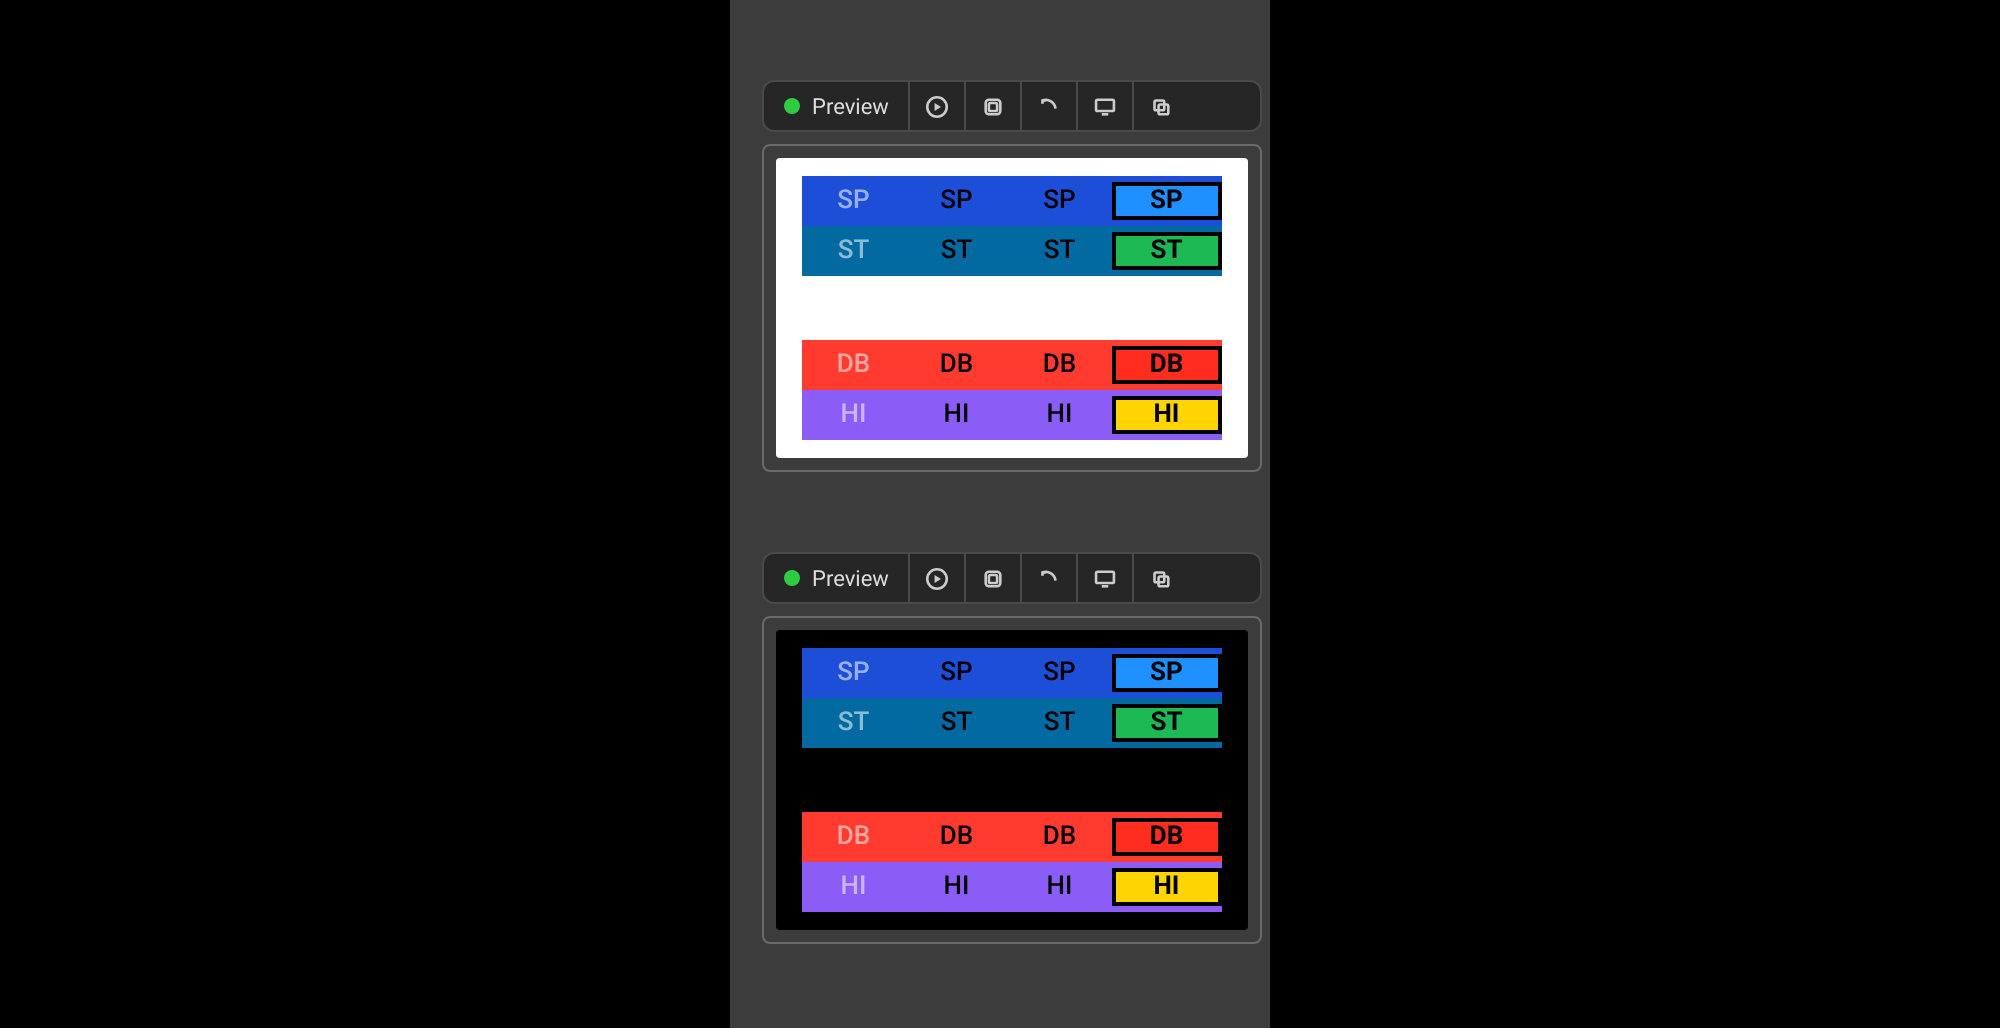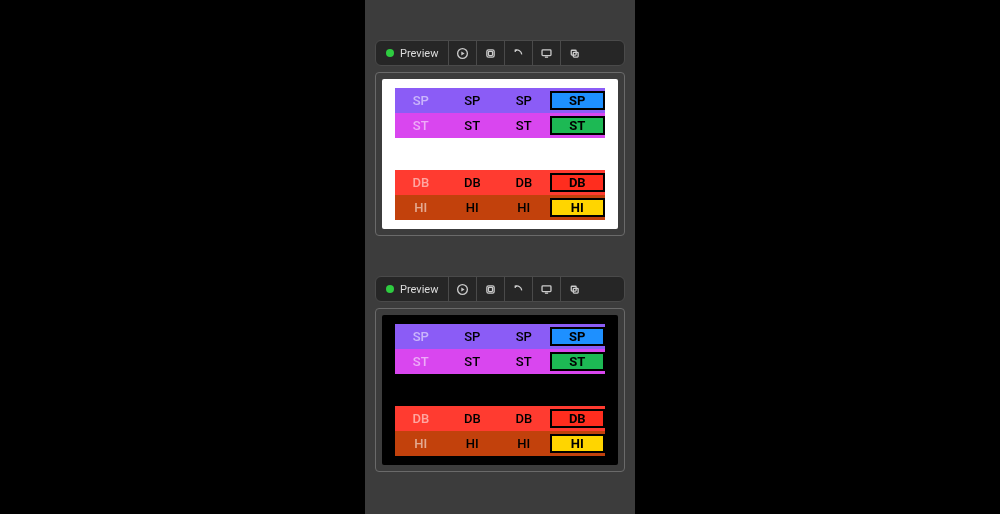--- a/index.html
+++ b/index.html
@@ -8,21 +8,21 @@
       background: #000;
       font-family: -apple-system, BlinkMacSystemFont, "Segoe UI", Roboto, sans-serif;
       display: flex; justify-content: center;
     }
     .center-col {
       width: 270px; background: #3c3c3c;
       height: 100%; display: flex; flex-direction: column;
       padding-top: 40px; gap: 40px;
     }
     .pane {
-      display: flex; flex-direction: column; align-items: center;
+      display: flex; flex-direction: column; align-items: flex-start; padding-left: 16px;
     }
     .toolbar {
       width: 250px; height: 26px;
       background: #262626; border: 1px solid #4a4a4a; border-radius: 6px;
       display: flex; align-items: center;
       font-size: 11px; color: #ddd;
     }
     .toolbar .seg {
       height: 100%; display: flex; align-items: center; justify-content: center;
     }
@@ -54,24 +54,24 @@
       width: 210px;
     }
     .row {
       display: flex; width: 100%; height: 25px; align-items: center;
     }
     .cell {
       flex: 1; display: flex; align-items: center; justify-content: center;
       font-size: 13px; font-weight: 500;
     }
     
-    .bg-blue { background: #8b5cf6; }
-    .bg-green { background: #d946ef; }
+    .bg-blue { background: #1d4ed8; }
+    .bg-green { background: #0369a1; }
     .bg-red { background: #ff3b30; margin-top: 32px; }
-    .bg-yellow { background: #c2410c; }
+    .bg-yellow { background: #8b5cf6; }
 
     
     .c1 { color: rgba(255,255,255,0.55); }
     .c2 { color: #000; }
     .c3 { color: #000; }
     .boxed {
       border: 2px solid #000; font-weight: 700; color: #000;
     }
     .boxed.blue  { background: #1e90ff; }
     .boxed.green { background: #1db954; }

